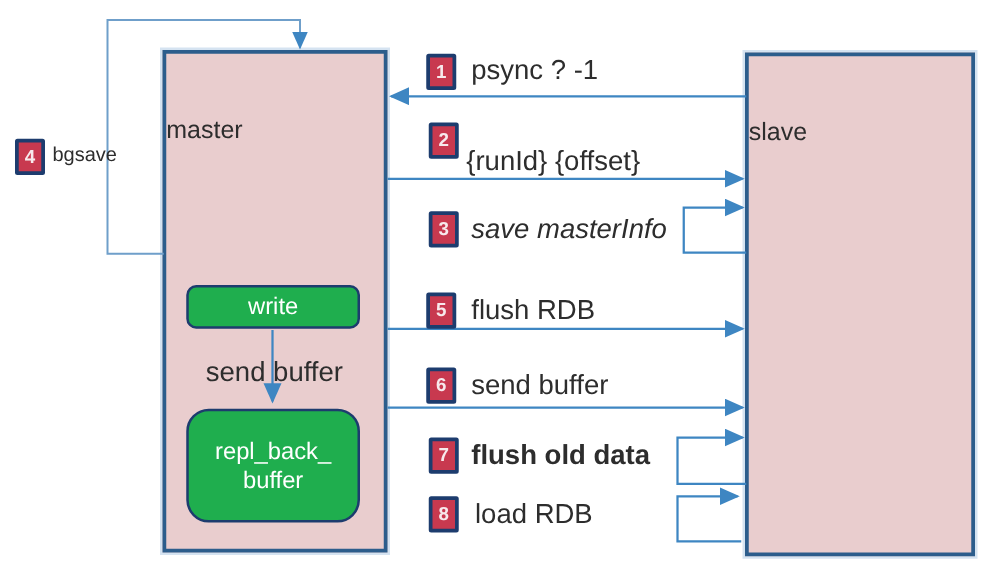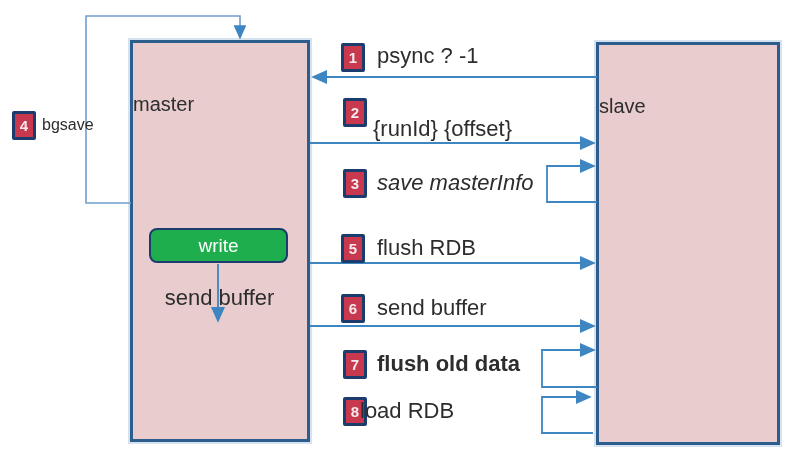--- a/index.html
+++ b/index.html
@@ -67,20 +67,24 @@
 
     <path class="lline" d="M131,203 L86,203 L86,16 L240,16 L240,38" marker-end="url(#ahl)"></path>
 
     <path class="aline" d="M218,264 L218,321" marker-end="url(#ah)"></path>
   </svg>
 
   <div class="green" style="left:149px;top:228px;width:139px;height:35px;border-radius:8px;">
     <span>write</span>
   </div>
 
+  <div class="green" style="left:149px;top:327px;width:139px;height:91px;border-radius:18px;flex-direction:column;line-height:23px;">
+    <span>repl_back_</span>
+    <span>buffer</span>
+  </div>
 
   <div class="slabel" style="left:153px;top:285px;width:133px;text-align:center;">send buffer</div>
 
   <div>
     <div class="badge" style="left:341px;top:43px;">1</div>
     <div class="slabel" style="left:377px;top:43px;">psync ? -1</div>
   </div>
 
   <div>
     <div class="badge" style="left:343px;top:98px;">2</div>
@@ -108,16 +112,16 @@
     <div class="slabel" style="left:377px;top:295px;">send buffer</div>
   </div>
 
   <div>
     <div class="badge" style="left:343px;top:350px;">7</div>
     <div class="slabel" style="left:377px;top:351px;font-weight:bold;">flush old data</div>
   </div>
 
   <div>
     <div class="badge" style="left:343px;top:397px;">8</div>
-    <div class="slabel" style="left:360px;top:398px;">load RDB</div>
+    <div class="slabel" style="left:380px;top:398px;">load RDB</div>
   </div>
 
 </div>
 
 </body></html>

